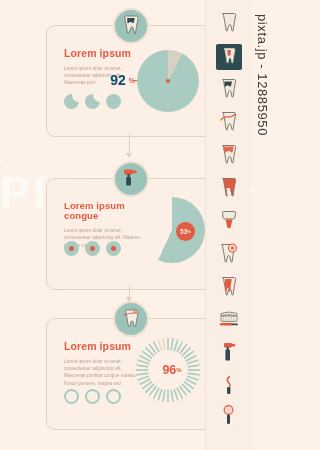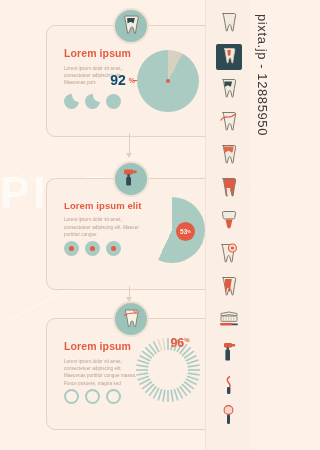--- a/index.html
+++ b/index.html
@@ -116,22 +116,22 @@
     background:#e35b43;color:#fdf1e8;
     display:flex;align-items:center;justify-content:center;
     font-size:6.5px;font-weight:bold;
   }
   .pbadge .sm{font-size:4px;}
 
   
   .radial{position:absolute;right:14px;top:18px;width:66px;height:66px;}
   .radial svg{display:block;}
   .rcenter{
-    position:absolute;left:12px;top:0;width:66px;height:66px;
-    display:flex;justify-content:center;
+    position:absolute;left:4px;top:0;width:66px;height:66px;
+    display:flex;align-items:center;justify-content:center;
   }
   .rcenter .n{color:#e35b43;font-size:12.5px;font-weight:bold;line-height:1;}
   .rcenter .s{color:#e35b43;font-size:6px;font-weight:bold;}
 
   
   .sidebar{
     position:absolute;left:205px;top:0;width:45px;height:450px;
     background:#fbeee4;border-left:1px solid #f2e2d6;
   }
   .sb-item{
@@ -181,21 +181,21 @@
       </div>
       <div class="lead-line"></div>
 
       <div class="pie1">
         <div class="cdot"></div>
       </div>
     </div>
 
     <div class="panel" id="panel2">
       <div class="ptext" style="width:86px;">
-        <p class="ptitle wide">Lorem ipsum elit</p>
+        <p class="ptitle wide">Lorem ipsum congue</p>
         <p class="pbody">Lorem ipsum dolor sit amet, consectetuer adipiscing elit. Maecenas porttitor congue</p>
       </div>
 
       <div class="minirow" id="mini2">
         <div class="mini dot"></div>
         <div class="mini dot"></div>
         <div class="mini dot"></div>
       </div>
 
       <div class="pie2">

